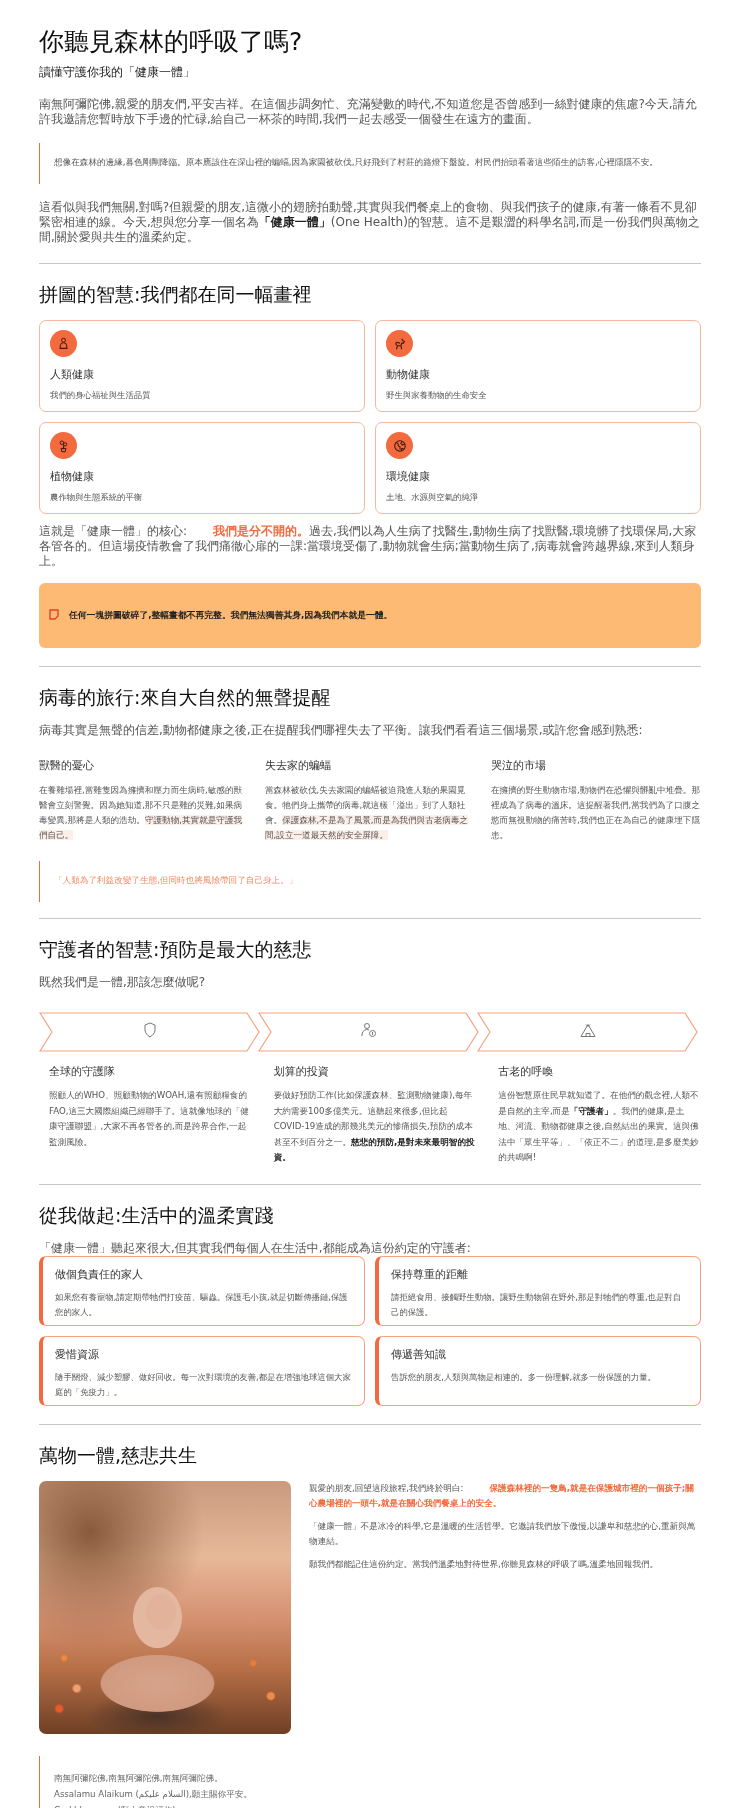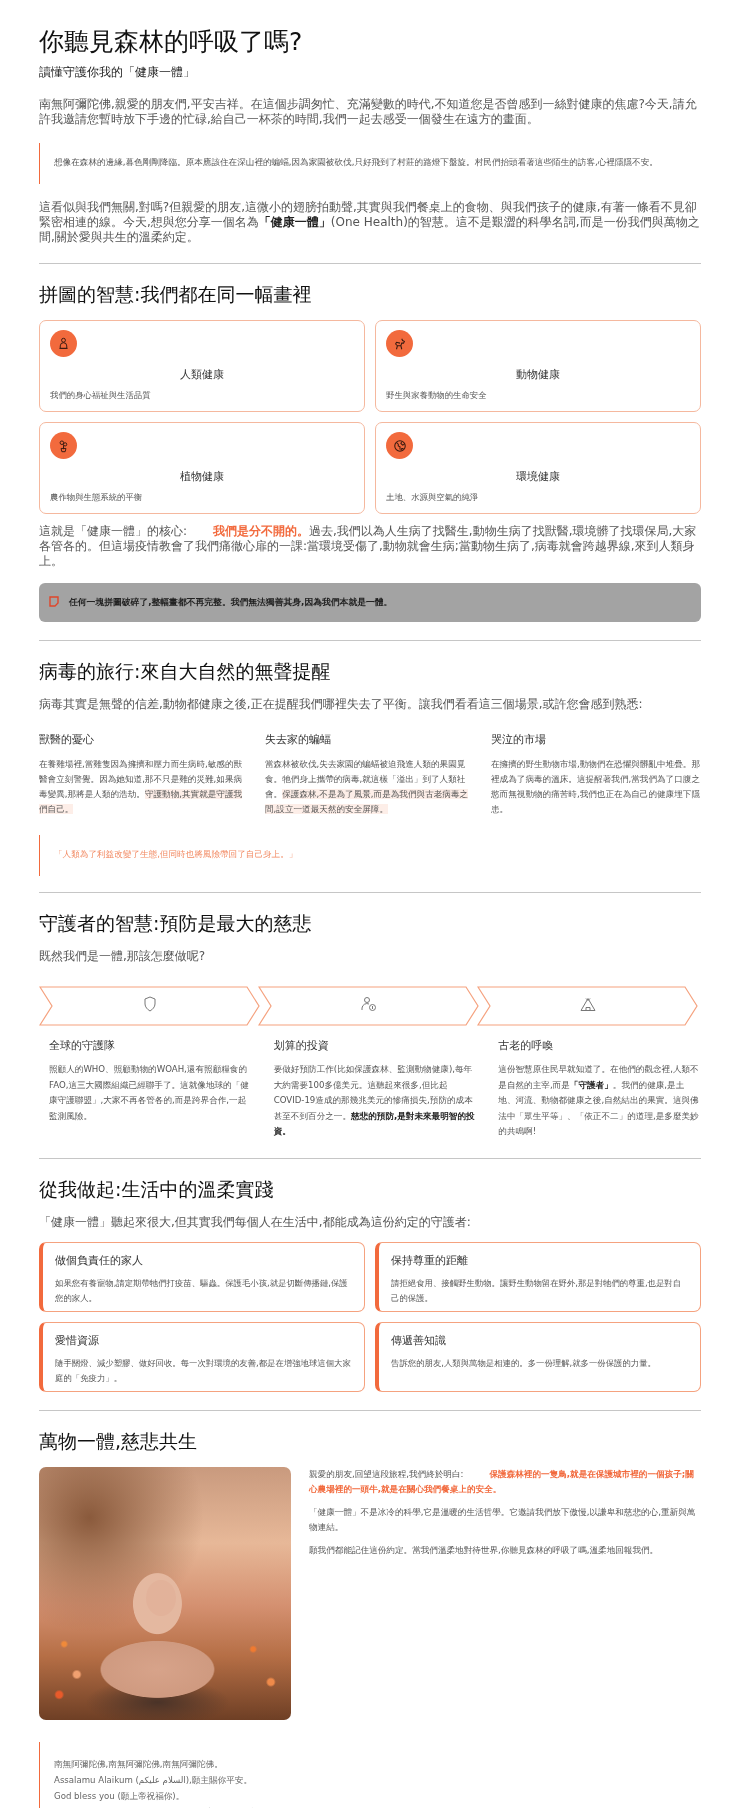--- a/index.html
+++ b/index.html
@@ -32,25 +32,25 @@
   
   .grid2 { display: grid; grid-template-columns: 1fr 1fr; gap: 10px; }
   .pcard {
     border: 1px solid #f5b89e; border-radius: 7px;
     padding: 9px 10px 10px 10px; height: 92px;
   }
   .picon {
     width: 27px; height: 27px; border-radius: 50%; background: #f26a3d;
     display: flex; align-items: center; justify-content: center; margin-bottom: 10px;
   }
-  .pcard .t { font-size: 11px; color: #333; margin-bottom: 8px; text-align: center; }
+  .pcard .t { font-size: 11px; color: #333; margin-bottom: 8px; }
   .pcard .d { font-size: 8.4px; color: #555; }
   .callout {
-    background: #a3a3a3; border-radius: 6px;
-    padding: 13px 10px; margin-top: 14px;
+    background: #fdba74; border-radius: 6px;
+    padding: 26px 10px; margin-top: 14px;
     display: flex; align-items: center; gap: 10px;
     font-size: 8.8px; font-weight: 700; color: #222;
   }
   
   .cols3 { display: grid; grid-template-columns: 1fr 1fr 1fr; gap: 16px; margin-top: 20px; }
   .col .t { font-size: 11px; color: #333; margin-bottom: 10px; }
   .col p { font-size: 8.6px; line-height: 15px; color: #555; }
   .mark { background: #fdeee8; }
   .quote.orange p { color: #f28a63; }
   
@@ -258,21 +258,21 @@
     </div>
     <div class="step">
       <div class="t">古老的呼喚</div>
       <p><span>這份智慧原住民早就知道了。在他們的觀念裡,人類不是自然的主宰,而是</span><span class="bold">「守護者」</span><span>。我們的健康,是土地、河流、動物都健康之後,自然結出的果實。這與佛法中「眾生平等」、「依正不二」的道理,是多麼美妙的共鳴啊!</span></p>
     </div>
   </div>
 
   <hr class="divider">
 
   <h2>從我做起:生活中的溫柔實踐</h2>
-  <p class="body" style="margin-bottom:12px;">「健康一體」聽起來很大,但其實我們每個人在生活中,都能成為這份約定的守護者:</p>
+  <p class="body" style="">「健康一體」聽起來很大,但其實我們每個人在生活中,都能成為這份約定的守護者:</p>
 
   <div class="grid2">
     <div class="acard">
       <div class="t">做個負責任的家人</div>
       <div class="d">如果您有養寵物,請定期帶牠們打疫苗、驅蟲。保護毛小孩,就是切斷傳播鏈,保護您的家人。</div>
     </div>
     <div class="acard">
       <div class="t">保持尊重的距離</div>
       <div class="d">請拒絕食用、接觸野生動物。讓野生動物留在野外,那是對牠們的尊重,也是對自己的保護。</div>
     </div>

